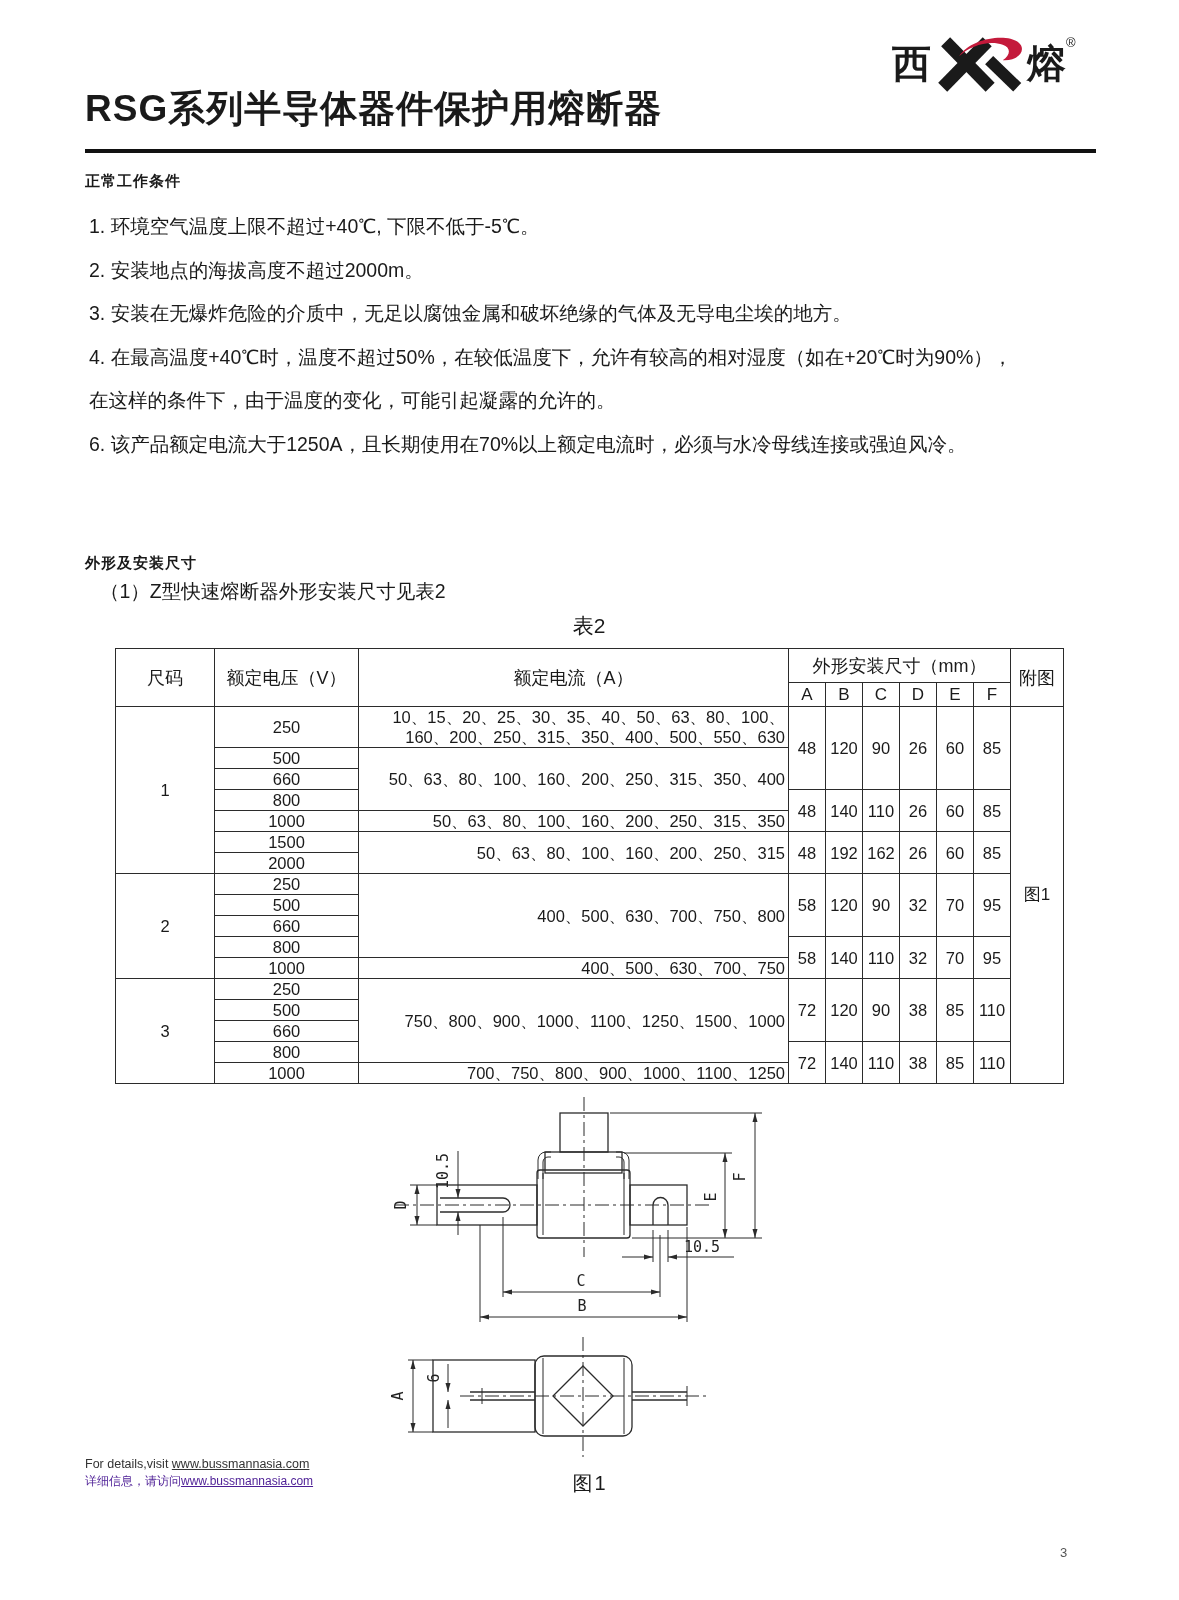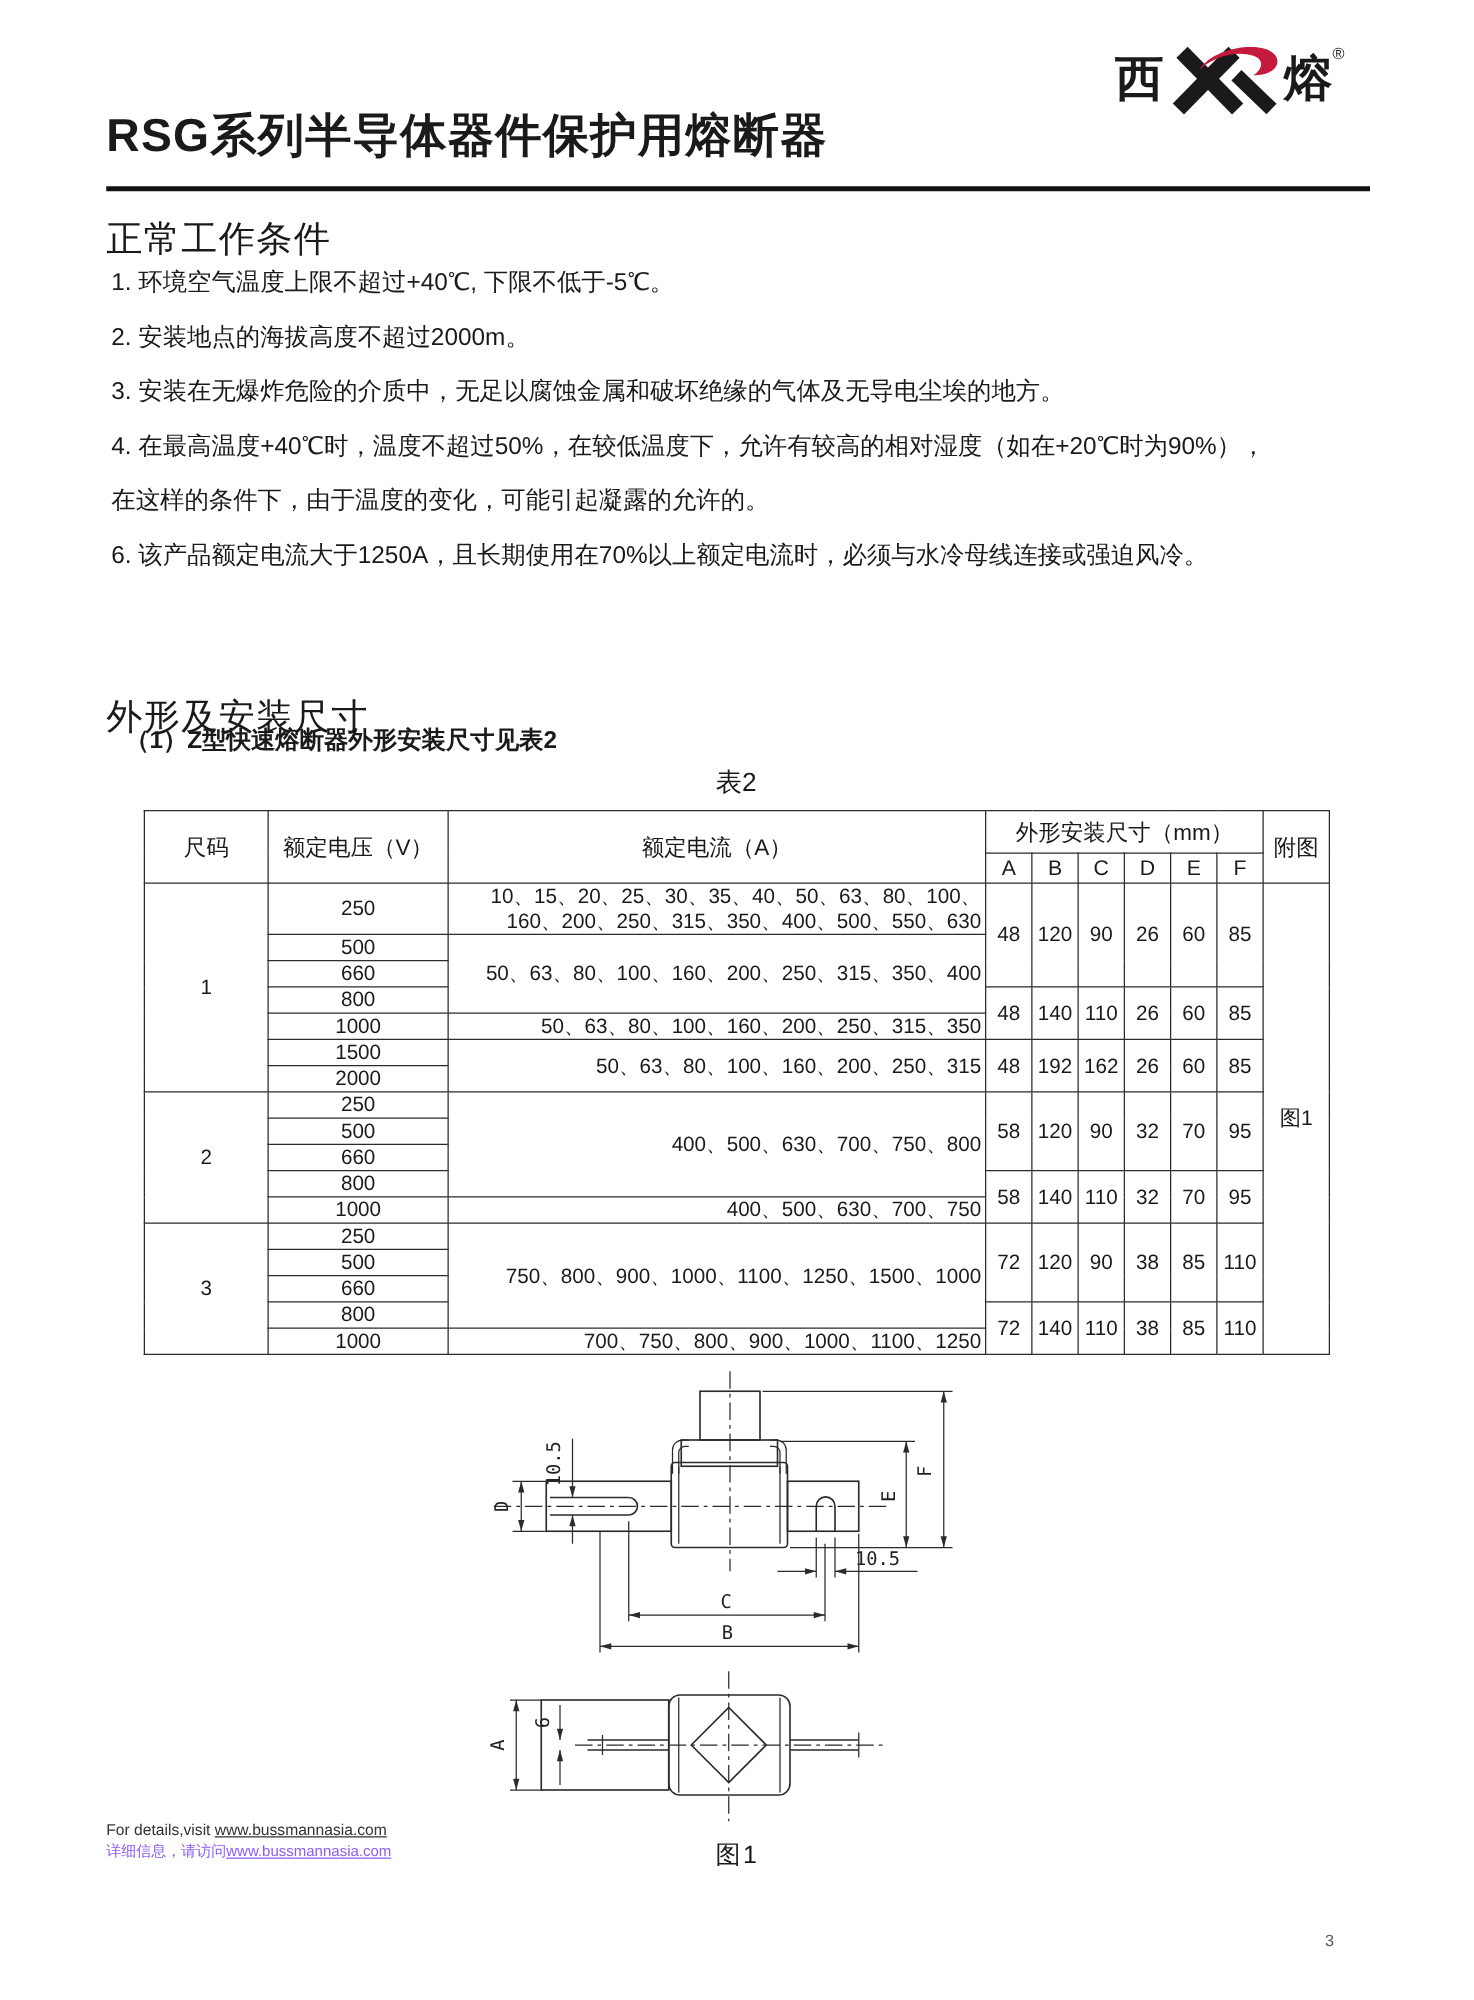--- a/index.html
+++ b/index.html
@@ -6,24 +6,24 @@
   .page{position:relative;width:1179px;height:1600px;background:#ffffff;overflow:hidden;
         font-family:"Liberation Sans",sans-serif;color:#1a1a1a;}
   .abs{position:absolute;}
   
   .logo{left:892px;top:34px;display:flex;align-items:flex-start;}
   .logo .cjk{font-size:39px;font-weight:700;line-height:60px;letter-spacing:0;}
   .logo .reg{font-size:13px;line-height:13px;margin-top:2px;}
   
   .title{left:85px;top:84px;font-size:37px;font-weight:700;white-space:nowrap;letter-spacing:1px;}
   .rule{left:85px;top:149px;width:1011px;height:4px;background:#111;}
-  .sec-h{font-size:29px;font-weight:400;letter-spacing:1px;}
+  .sec-h{font-size:15px;font-weight:700;letter-spacing:1px;}
   .cond{left:85px;top:212px;width:1040px;}
   .cond p{margin:0 0 15px 4px;font-size:19.5px;line-height:28.5px;white-space:nowrap;}
-  .note{left:100px;top:578px;font-size:19.5px;font-weight:bold;}
+  .note{left:100px;top:578px;font-size:19.5px;}
   .tcap{left:115px;top:612px;width:948px;text-align:center;font-size:21px;}
   
   table.spec{border-collapse:collapse;table-layout:fixed;width:948px;padding-left:35px;}
   .spec th,.spec td{border:1.5px solid #2b2b2b;padding:0 3px;text-align:center;
       vertical-align:middle;font-weight:400;font-size:16.5px;line-height:20px;
       overflow:hidden;}
   .spec thead .h1 th{height:33px;font-size:18px;}
   .spec thead .h2 th{height:23px;font-size:17px;}
   .spec tbody tr{height:21px;}
   .spec td.cur{text-align:right;padding-left:6px;}
@@ -32,21 +32,21 @@
   .fig{left:370px;top:1085px;width:440px;text-align:center;}
   .fig svg{display:block;}
   .figcap{font-size:20px;margin-top:0px;letter-spacing:2px;}
   svg .ln{stroke:#2b2b2b;stroke-width:1.3;fill:none;}
   svg .thin{stroke:#2b2b2b;stroke-width:1;fill:none;}
   svg .cl{stroke:#2b2b2b;stroke-width:1;fill:none;stroke-dasharray:14 4 3 4;}
   svg .ar{fill:#2b2b2b;stroke:none;}
   svg text{font-family:"DejaVu Sans Mono","Liberation Mono",monospace;font-size:15px;fill:#222;}
   
   .foot{left:85px;top:1456px;font-size:12.5px;line-height:17px;color:#333;}
-  .foot .cn{color:#8b5cf6;font-size:12px;}
+  .foot .cn{color:#4c1d95;font-size:12px;}
   .foot .url{text-decoration:underline;}
   .pageno{left:1060px;top:1545px;font-size:13px;color:#555;}
 </style>
 </head>
 <body>
 
 <div class="page">
 
   <div class="abs logo">
     <span class="cjk">西</span>

